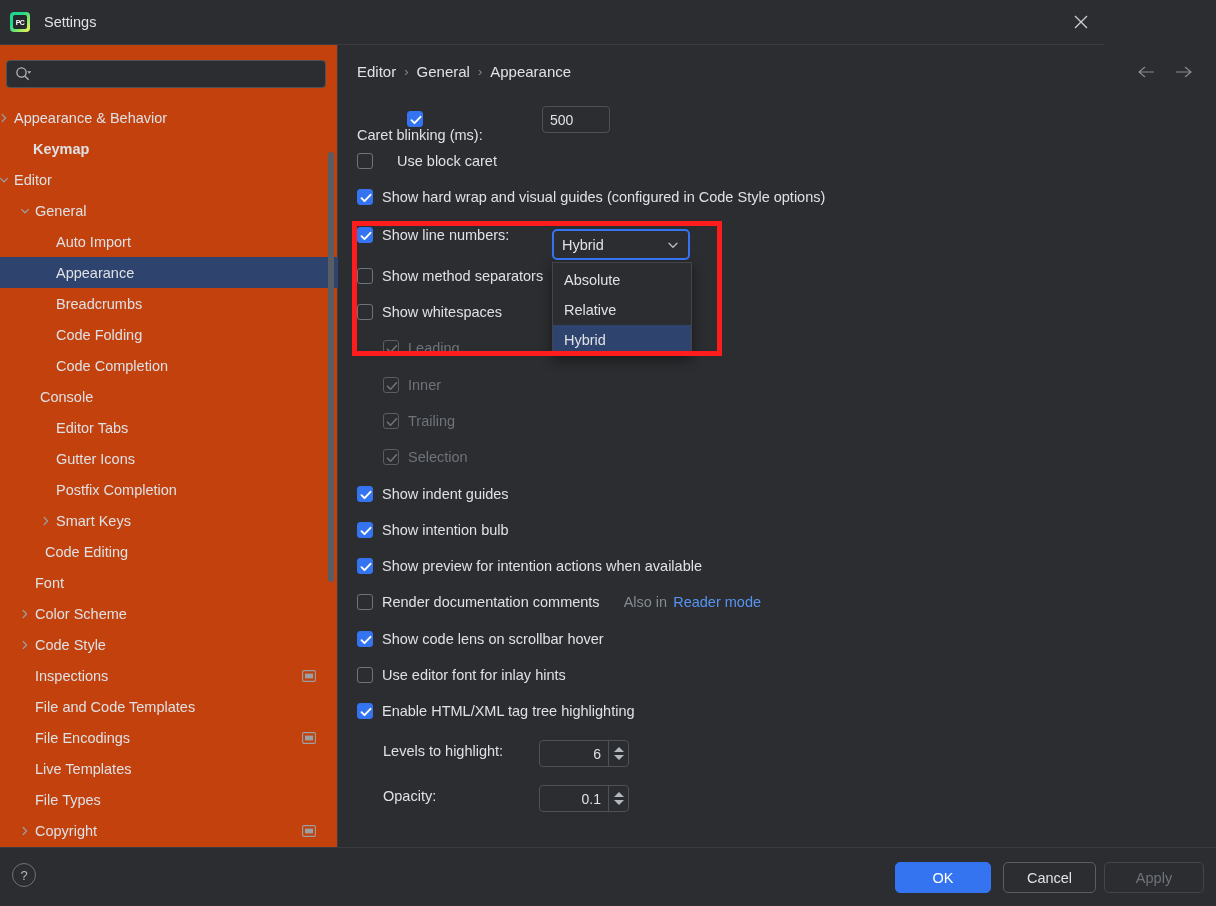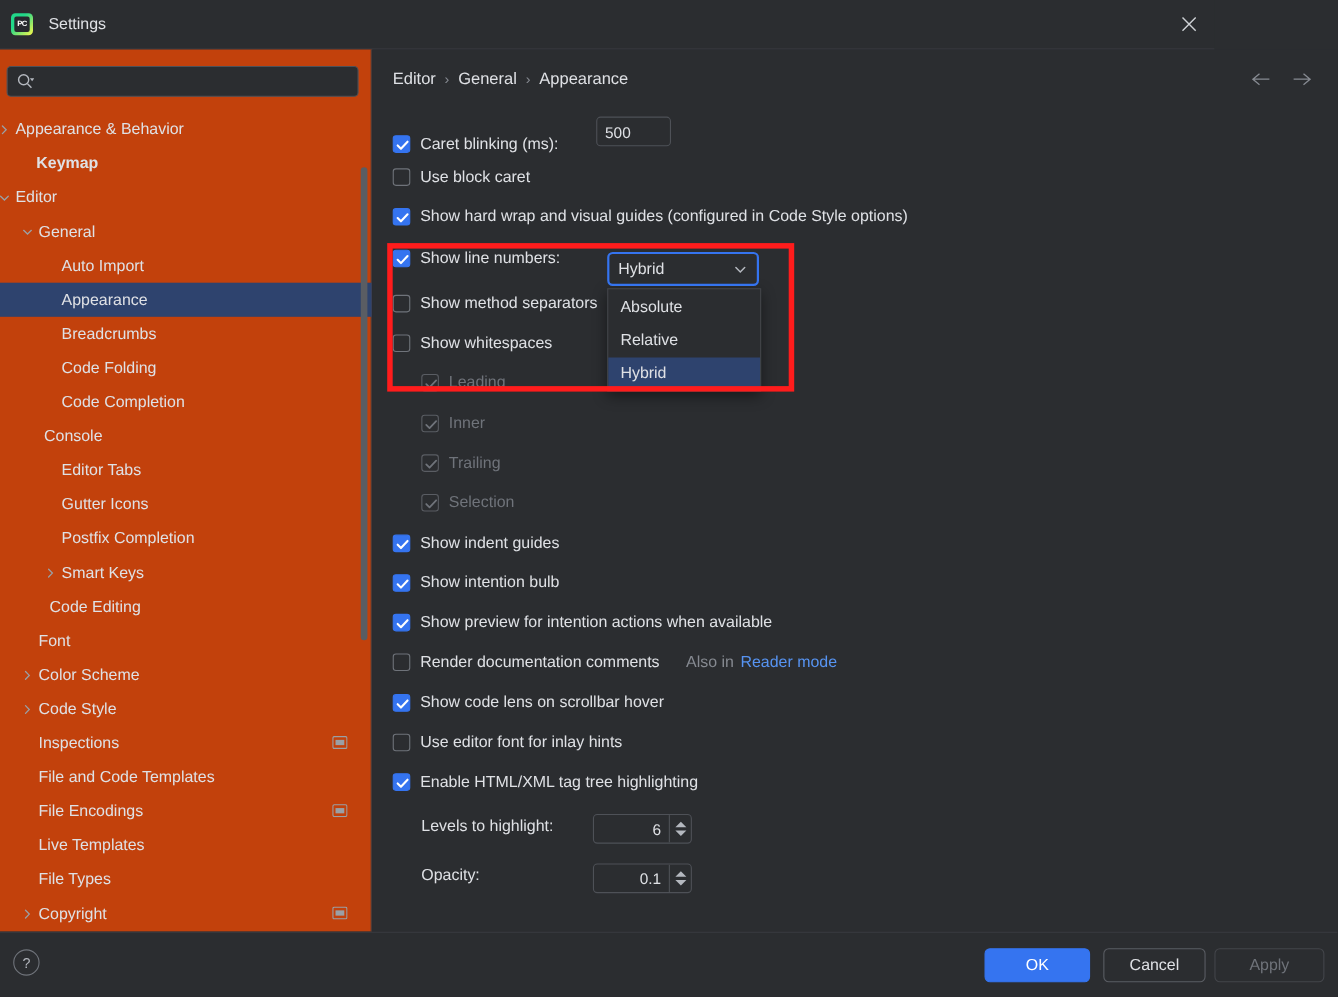--- a/index.html
+++ b/index.html
@@ -374,31 +374,31 @@
     </span>
     <span>
       <svg width="20" height="14" viewBox="0 0 20 14">
           <path d="M11 2 L17 7 L11 12 M17 7 L2 7" stroke="#868a91" stroke-width="1.2" fill="none"></path>
         </svg>
     </span>
   </div>
 
   <div class="content">
 
-    <div class="row" style="left:18px; top:16px;">
+    <div class="row" style="left:18px; top:4px;flex-direction:column;">
       <span class="cb on">
         <svg width="14" height="14" viewBox="0 0 14 14">
             <path d="M2.5 7.2 L5.5 10.2 L11.5 3.8" stroke="#fff" stroke-width="1.9" fill="none" stroke-linecap="round" stroke-linejoin="round"></path>
           </svg>
       </span>
       <span>Caret blinking (ms):</span>
     </div>
     <input class="textfield" style="position: absolute; left: 203px; top: -1px; width: 68px;" value="500">
 
-    <div class="row" style="left:18px; top:46px;">
+    <div class="row" style="left:18px; top:46px;gap:15px;">
       <span class="cb off"></span>
       <span>Use block caret</span>
     </div>
 
     <div class="row" style="left:18px; top:82px;">
       <span class="cb on">
         <svg width="14" height="14" viewBox="0 0 14 14">
             <path d="M2.5 7.2 L5.5 10.2 L11.5 3.8" stroke="#fff" stroke-width="1.9" fill="none" stroke-linecap="round" stroke-linejoin="round"></path>
           </svg>
       </span>

